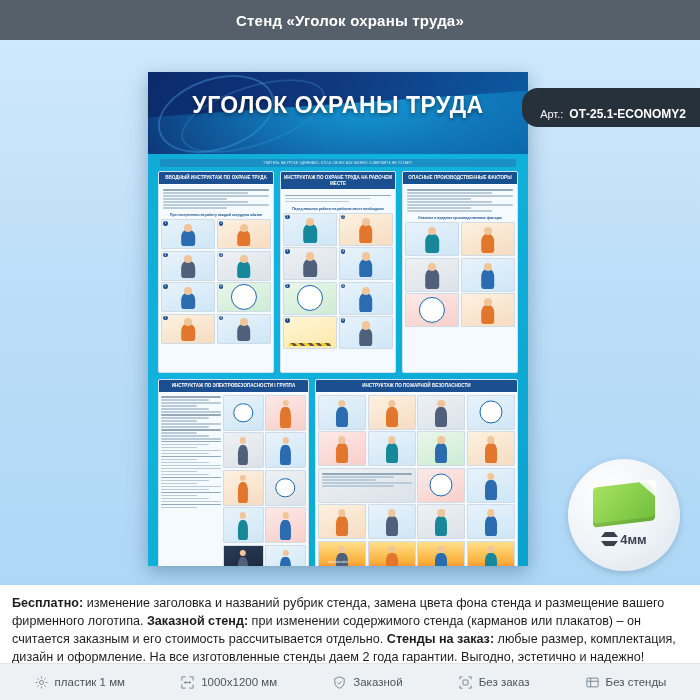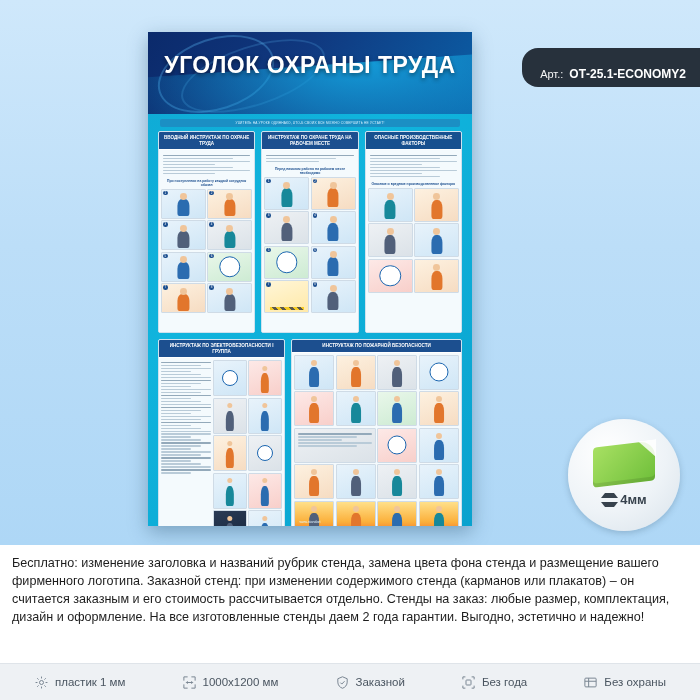--- a/index.html
+++ b/index.html
@@ -51,21 +51,21 @@
     gap: 6px;
     z-index: 40;
   }
   .art-badge .lbl { font-weight: normal; opacity: .95; margin-top: 14px; }
   .art-badge .val { font-weight: bold; font-size: 12px; }
 
   
   .stand {
     position: absolute;
     left: 148px; top: 32px;
-    width: 324px; height: 494px;
+    width: 380px; height: 494px;
     background: linear-gradient(135deg,#0fa9d4 0%, #10b4dd 40%, #0aa2ce 100%);
     box-shadow: 0 6px 18px rgba(20,60,90,.35);
     overflow: hidden;
   }
   
   .stand-top {
     position: relative;
     height: 82px;
     background: linear-gradient(120deg,#0b2a6b 0%, #10387f 45%, #0b5fa6 100%);
     overflow: hidden;
@@ -233,42 +233,42 @@
     content:"";
     position:absolute; right:-1px; top:-1px;
     width: 18px; height: 18px;
     background: #ffffff;
     clip-path: polygon(100% 0, 0 0, 100% 100%);
     opacity:.85;
   }
   .med-label {
     margin-top: 8px;
     font-size: 13px; font-weight: bold; color: #37424d;
-    display: flex; align-items: flex-end; gap: 10px;
+    display: flex; align-items: flex-start; gap: 10px;
   }
   .med-arrow {
     display: inline-block; width: 9px; height: 14px;
     position: relative;
   }
   .med-arrow::before, .med-arrow::after {
     content:""; position: absolute; left: 0; width: 9px; height: 0;
     border-left: 4.5px solid transparent; border-right: 4.5px solid transparent;
   }
   .med-arrow::before { top: 0; border-bottom: 5px solid #37424d; }
   .med-arrow::after { bottom: 0; border-top: 5px solid #37424d; }
 
   
   .desc {
     padding: 10px 12px 6px 12px;
     font-size: 12.6px;
     line-height: 1.42;
     color: #1d1d1d;
     height: 78px;
   }
-  .desc b { font-weight: normal; }
+  .desc b { font-weight: bold; }
 
   
   .specbar {
     position: absolute;
     left: 0; right: 0; bottom: 0;
     height: 37px;
     background: #eef1f4;
     border-top: 1px solid #dfe4e9;
     display: flex;
     align-items: center;
@@ -279,20 +279,23 @@
     display: flex; align-items: center; gap: 6px;
     color: #4a5560; font-size: 11.5px;
   }
   .spec svg { display: block; }
 </style>
 </head>
 <body>
 
 <div class="page">
 
+  <div class="header">
+    <span>Стенд «Уголок охраны труда»</span>
+  </div>
 
   <div class="preview">
 
     <div class="art-badge">
       <span class="lbl">Арт.:</span>
       <span class="val">ОТ-25.1-ECONOMY2</span>
     </div>
 
     <div class="stand">
 
@@ -647,26 +650,26 @@
       <span>Заказной</span>
     </div>
 
     <div class="spec">
       <span>
         <svg width="15" height="15" viewBox="0 0 24 24" fill="none" stroke="#7b8793" stroke-width="1.6">
           <path d="M3 7V3h4M21 7V3h-4M3 17v4h4M21 17v4h-4"></path>
           <rect x="8" y="8" width="8" height="8" rx="1"></rect>
         </svg>
       </span>
-      <span>Без года</span>
+      <span>Без заказ</span>
     </div>
 
     <div class="spec">
       <span>
         <svg width="15" height="15" viewBox="0 0 24 24" fill="none" stroke="#7b8793" stroke-width="1.6">
           <rect x="3" y="5" width="18" height="14" rx="1.5"></rect>
           <path d="M3 10h18M9 5v14"></path>
         </svg>
       </span>
-      <span>Без охраны</span>
+      <span>Без стенды</span>
     </div>
   </div>
 </div>
 
 </body></html>

